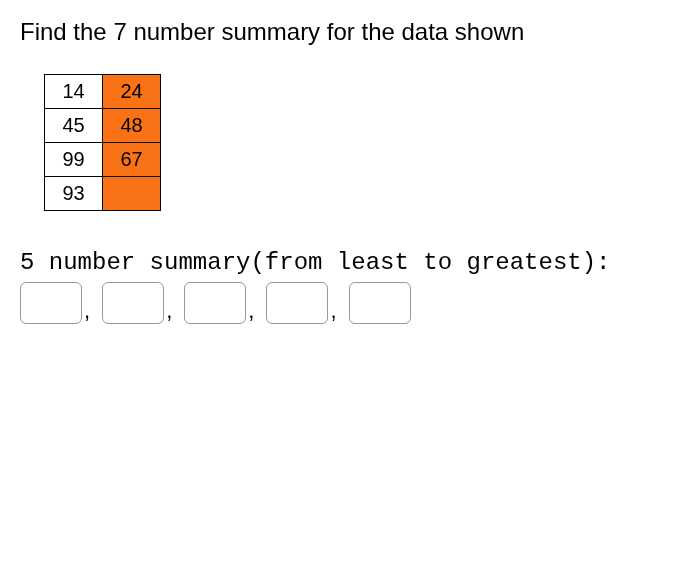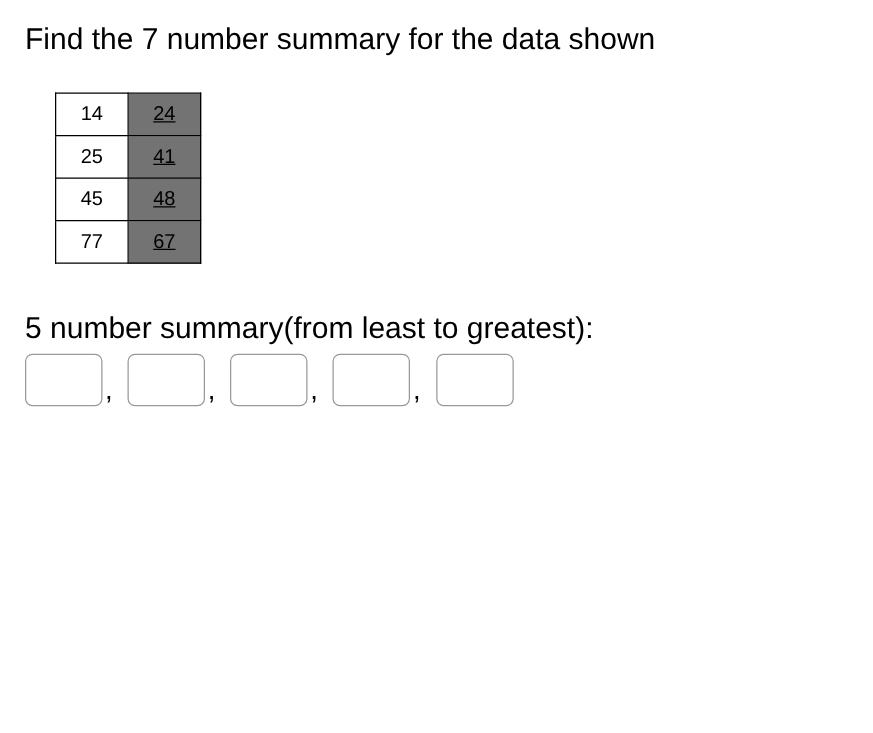--- a/index.html
+++ b/index.html
@@ -20,29 +20,29 @@
       margin-left: 24px;
       border-collapse: collapse;
       margin-bottom: 38px;
     }
     .data-table td {
       border: 1.5px solid #000;
       width: 58px;
       height: 34px;
       text-align: center;
       vertical-align: middle;
-      font-size: 16px;
+      font-size: 20px;
       padding: 0 8px;
     }
     .data-table td.shaded {
-      background-color: #737373;
-      text-decoration: underline;
+      background-color: #f97316;
     }
     .summary-label {
       margin-bottom: 6px;
+      font-family: Liberation Mono, monospace;
     }
     .answer-row {
       display: flex;
       align-items: center;
       gap: 2px;
     }
     .answer-input {
       width: 62px;
       height: 42px;
       border: 1.5px solid #999;
@@ -64,30 +64,30 @@
 
 <div class="question">Find the 7 number summary for the data shown</div>
 
 <table class="data-table">
   <tbody>
       <tr>
     <td>14</td>
     <td class="shaded">24</td>
   </tr>
   <tr>
-    <td>25</td>
-    <td class="shaded">41</td>
-  </tr>
-  <tr>
     <td>45</td>
     <td class="shaded">48</td>
   </tr>
   <tr>
-    <td>77</td>
+    <td>99</td>
     <td class="shaded">67</td>
+  </tr>
+  <tr>
+    <td>93</td>
+    <td class="shaded"></td>
   </tr>
 </tbody>
   </table>
 
 <div class="summary-label">5 number summary(from least to greatest):</div>
 
 <div class="answer-row">
   <input class="answer-input" type="text" value="" style="">
   <span class="comma">,</span>
   <input class="answer-input" type="text" value="" style="">

